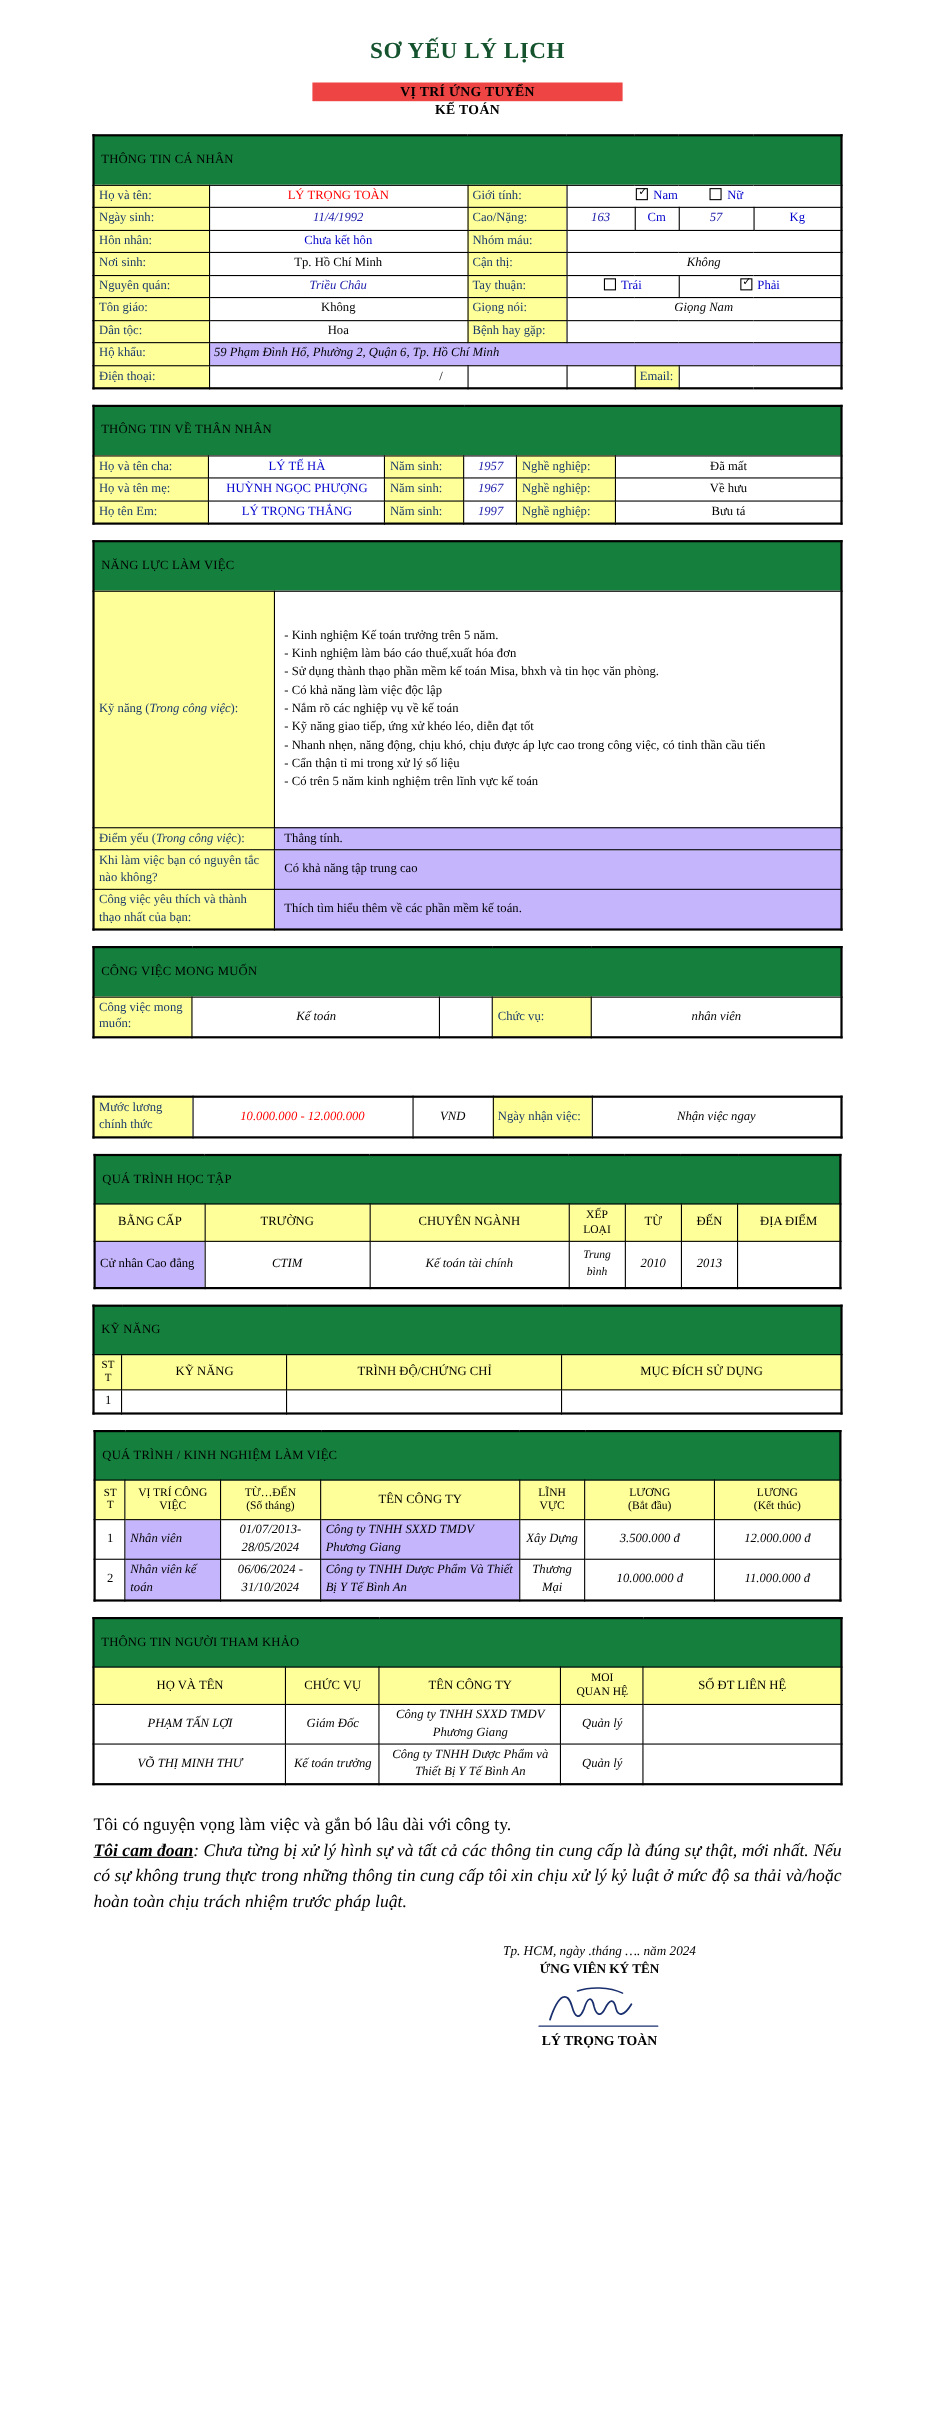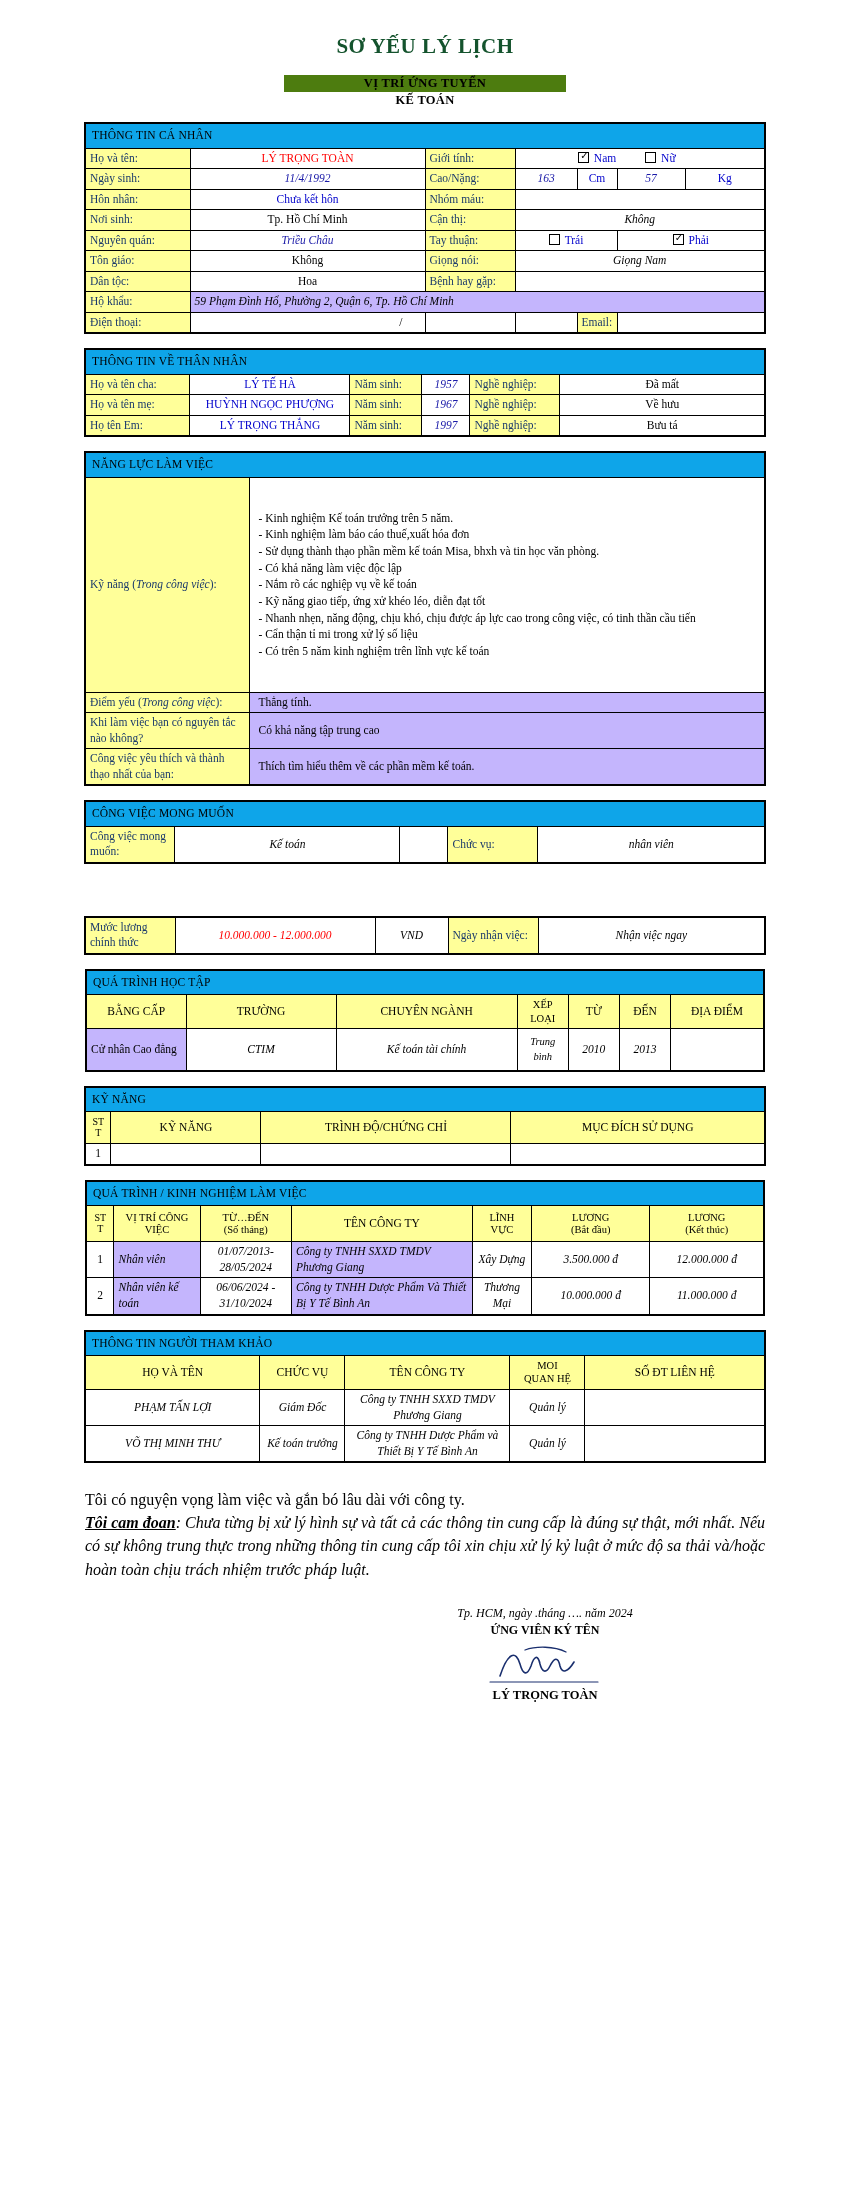--- a/index.html
+++ b/index.html
@@ -20,21 +20,21 @@
     color: #14532d;
     font-weight: bold;
     font-size: 21px;
     letter-spacing: .5px;
     padding-top: 34px;
     font-family: "Liberation Serif", serif;
   }
   .pos-wrap { margin-top: 16px; text-align:center; }
   .pos-band {
     display: inline-block;
-    background: #4d7c0f;
+    background: #ef4444;
     font-weight: bold;
     font-size: 12.5px;
     padding: 1px 80px;
     letter-spacing: .3px;
   }
   .pos-value {
     text-align:center; font-weight:bold; font-size: 12.5px;
     margin-top: 1px; letter-spacing:.3px;
   }
   .sp { height: 14px; }
@@ -50,25 +50,25 @@
   table.grid td, table.grid th {
     border: 1px solid #000;
     padding: 2px 4px;
     vertical-align: middle;
     font-size: 11.5px;
     line-height: 1.35;
     font-weight: normal;
   }
   .outer { border: 2px solid #000; }
   .sec-head {
-    background: #0ea5e9;
+    background: #15803d;
     font-weight: bold;
     font-size: 13px;
     letter-spacing: .2px;
-    padding: 4px 6px !important;
+    padding: 14px 6px !important;
     text-align: left;
   }
   .lbl { background: #ffff99; color:#1b3a6b; text-align:left; }
   .lbl-c { background:#ffff99; color:#000; text-align:center; font-weight:bold; }
   .val { background:#fff; text-align:center; }
   .val-l { background:#c4b5fd; text-align:left; }
   .blue { color:#0000cc; }
   .blue-i { color:#1a1aa8; font-style: italic; }
   .red-b { color:#ff0000; font-weight:bold; font-size:13px; }
   .red-bi { color:#ff0000; font-weight:bold; font-style:italic; }

